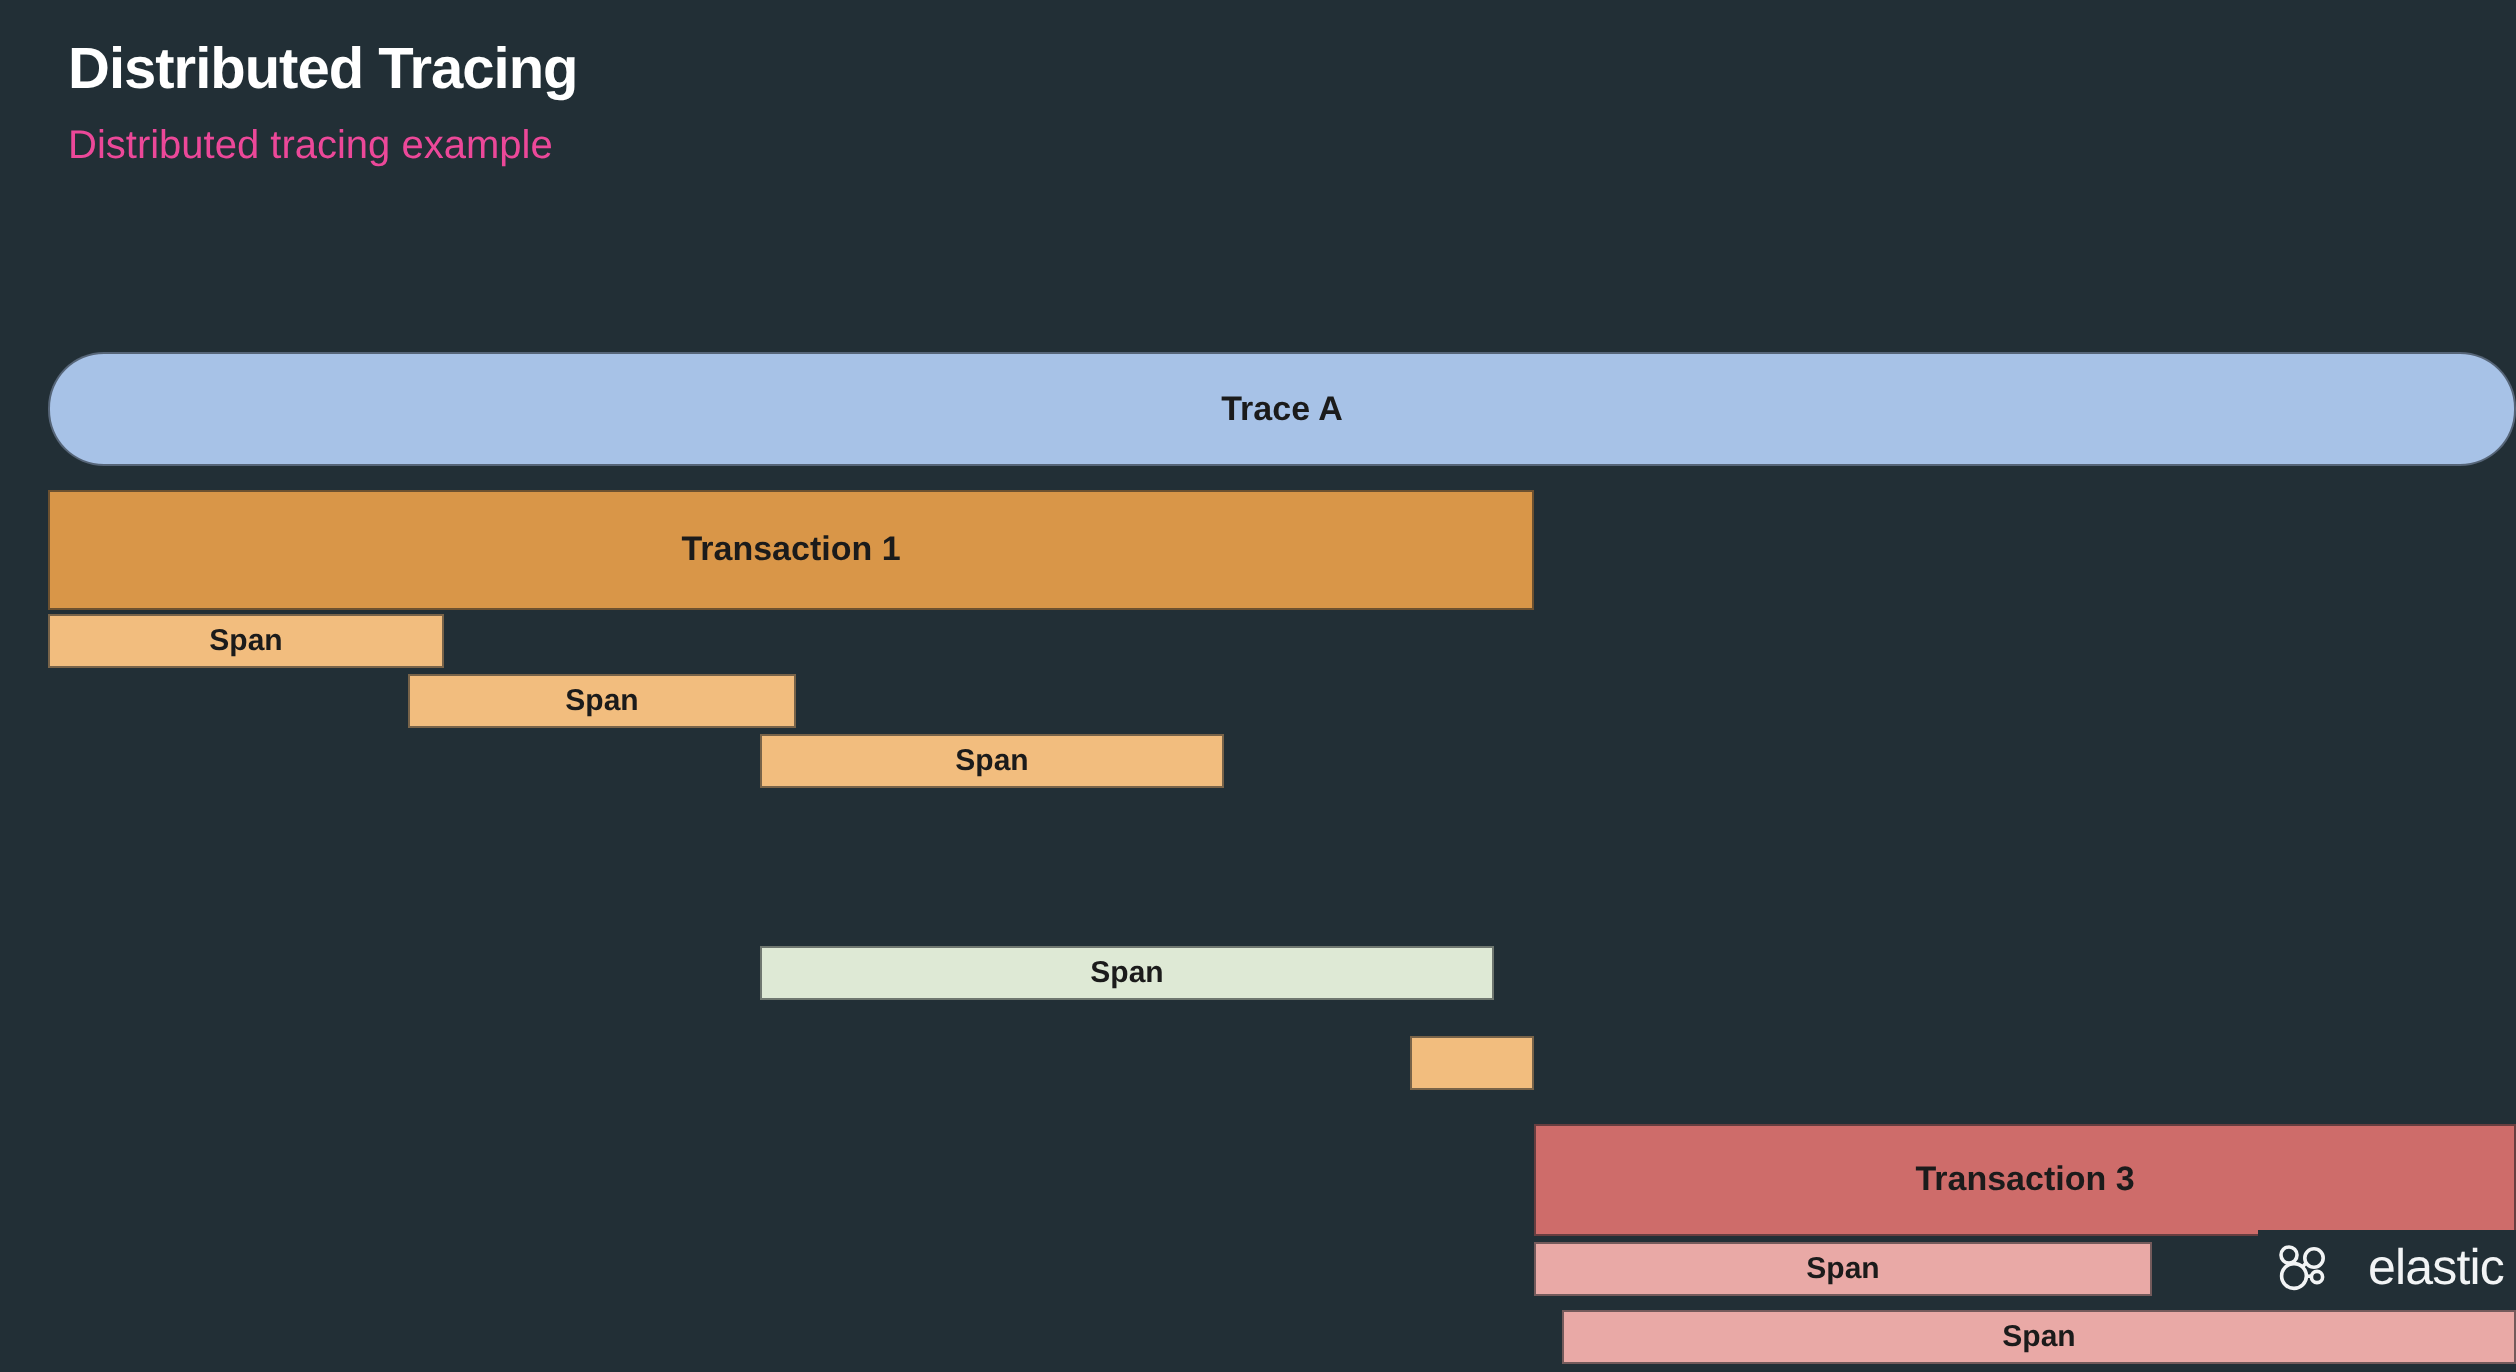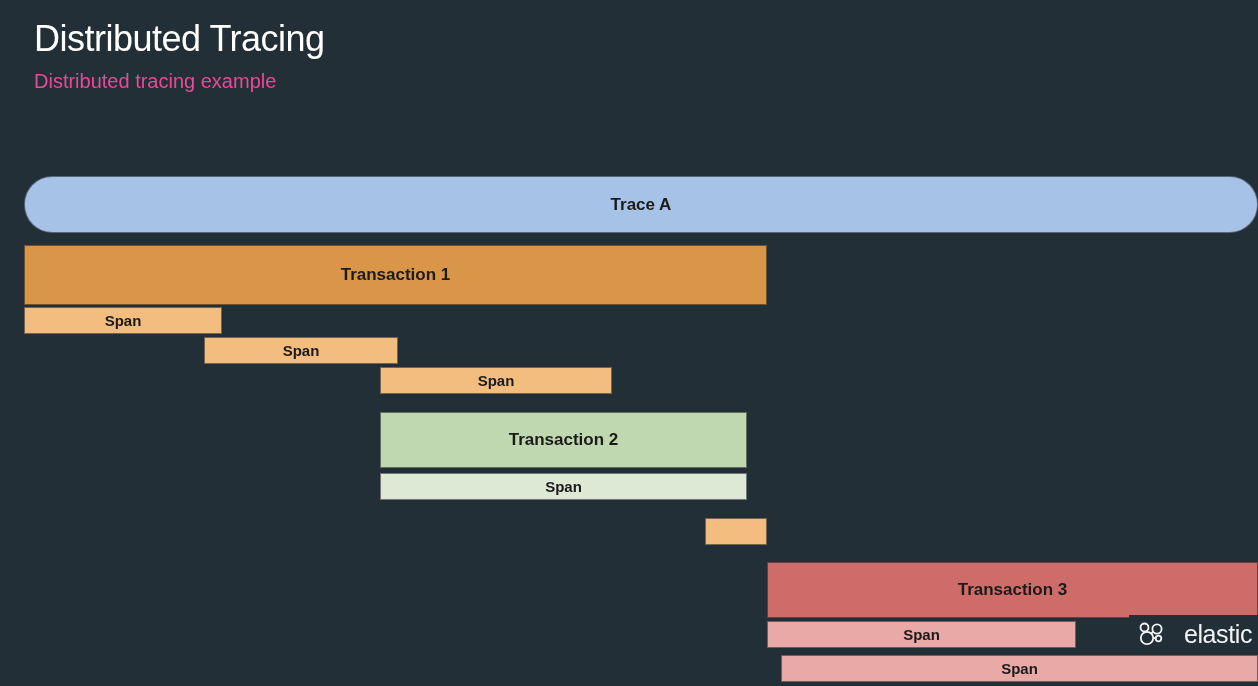--- a/index.html
+++ b/index.html
@@ -20,22 +20,22 @@
     height: 686px;
     background: #222f36;
   }
   .header {
     position: absolute;
     left: 34px;
     top: 20px;
     width: 900px;
   }
   .title {
-    font-size: 36px;
-    font-weight: normal;
+    font-size: 29px;
+    font-weight: bold;
     color: #ffffff;
     letter-spacing: -0.5px;
     line-height: 1.05;
     margin: 0;
     white-space: nowrap;
   }
   .subtitle {
     font-size: 20px;
     color: #ec4899;
     margin: 12px 0 0 0;
@@ -112,23 +112,20 @@
       </div>
       <div class="bar span-o" style="left: 24px; top: 307px; width: 198px; height: 27px; background: rgb(242, 189, 126);">
         <span class="bar-label">Span</span>
       </div>
       <div class="bar span-o" style="left: 204px; top: 337px; width: 194px; height: 27px; background: rgb(242, 189, 126);">
         <span class="bar-label">Span</span>
       </div>
       <div class="bar span-o" style="left: 380px; top: 367px; width: 232px; height: 27px; background: rgb(242, 189, 126);">
         <span class="bar-label">Span</span>
       </div>
-      <div class="bar txn2" style="left: 380px; top: 412px; width: 367px; height: 56px; background: rgb(191, 216, 176);">
-        <span class="bar-label">Transaction 2</span>
-      </div>
       <div class="bar span-g" style="left: 380px; top: 473px; width: 367px; height: 27px; background: rgb(222, 233, 213);">
         <span class="bar-label">Span</span>
       </div>
       <div class="bar span-o" style="left: 705px; top: 518px; width: 62px; height: 27px; background: rgb(242, 189, 126);">
         <span class="bar-label"></span>
       </div>
       <div class="bar txn3" style="left: 767px; top: 562px; width: 491px; height: 56px; background: rgb(206, 108, 106);">
         <span class="bar-label">Transaction 3</span>
       </div>
       <div class="bar span-r" style="left: 767px; top: 621px; width: 309px; height: 27px; background: rgb(233, 169, 166);">

